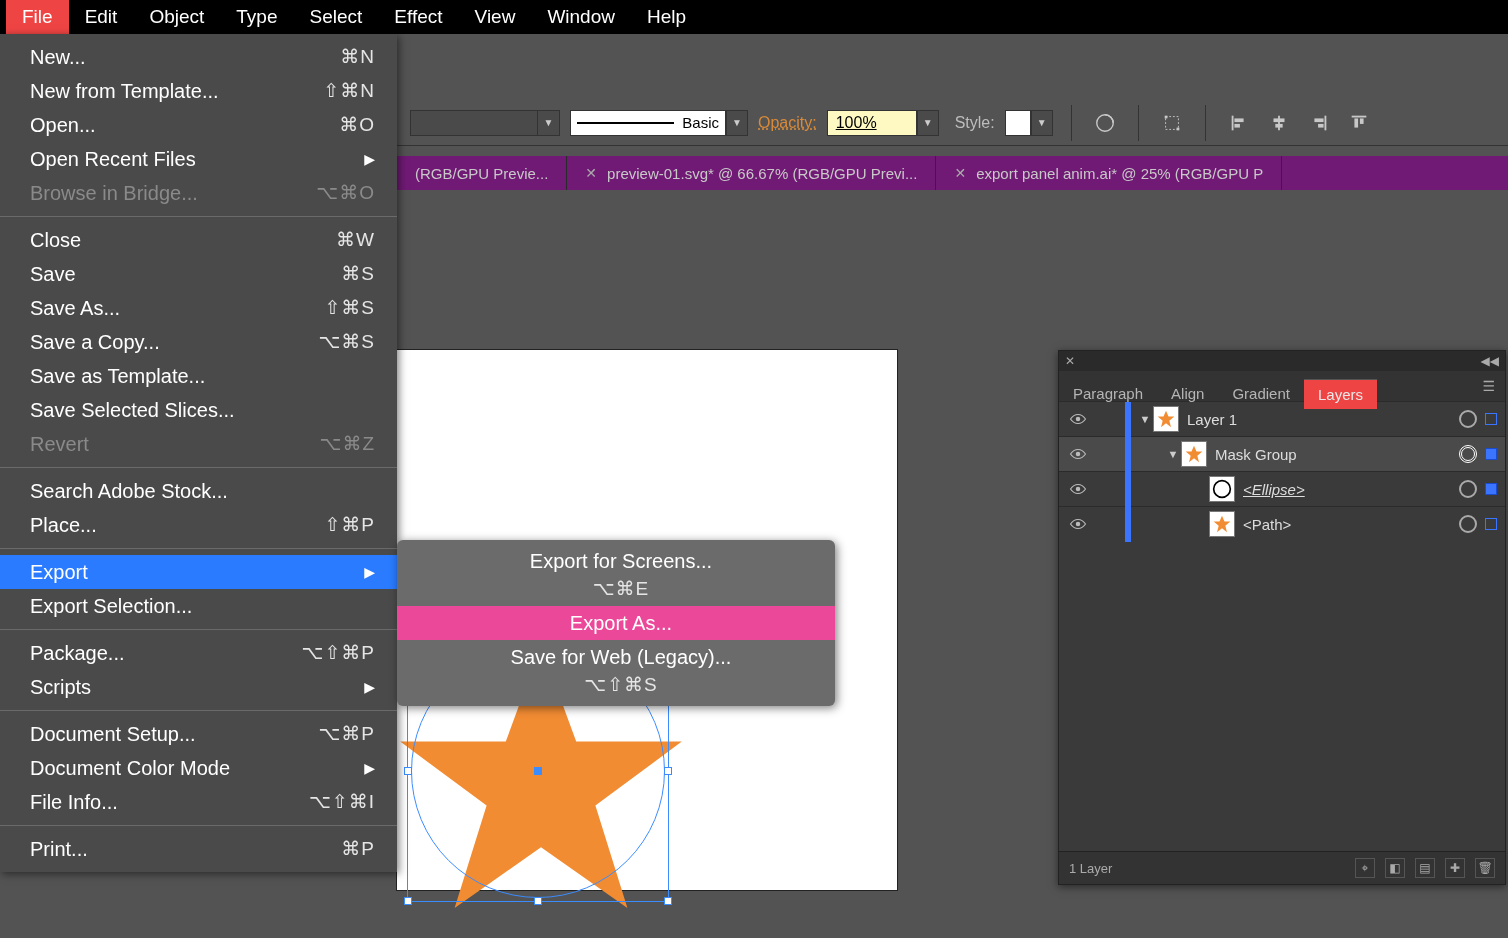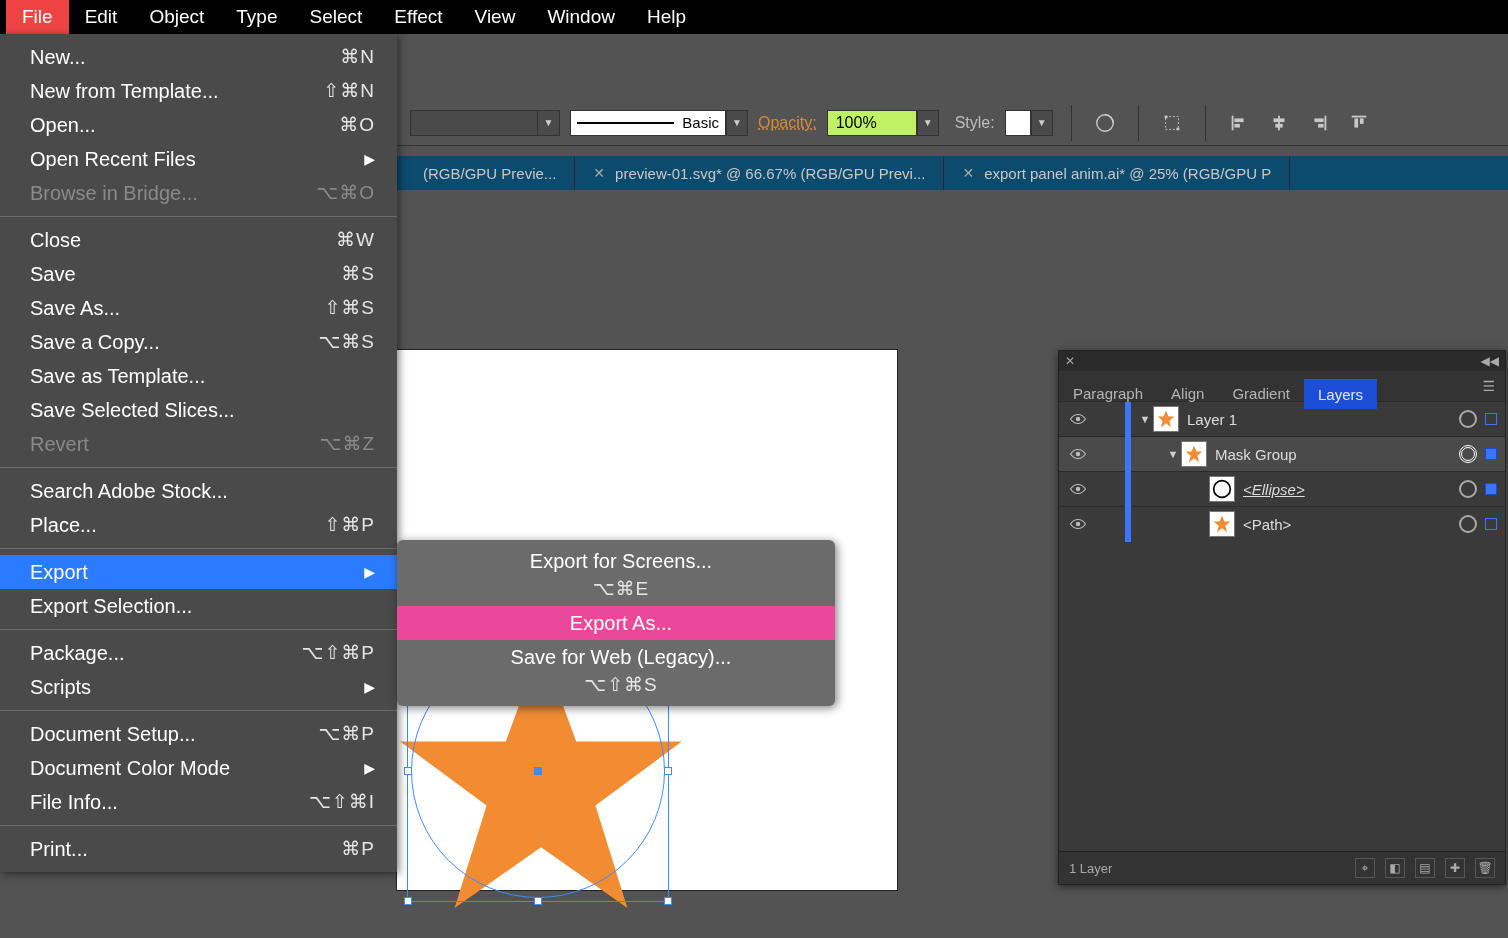--- a/index.html
+++ b/index.html
@@ -27,29 +27,29 @@
 .submenu .menu-row.highlight { background: #ec4899; }
 
 
 .controlbar { position: absolute; top: 100px; left: 0; right: 0; height: 46px; background: #535353; border-bottom: 1px solid #333; display: flex; align-items: center; gap: 10px; padding-left: 410px; }
 .ctrl-dd { width: 150px; height: 26px; background: #4a4a4a; border: 1px solid #333; display: flex; align-items: center; }
 .ctrl-dd-tail { width: 22px; height: 24px; margin-left: auto; border-left: 1px solid #333; display:flex; align-items:center; justify-content:center; font-size:10px; color:#ccc; }
 .stroke-sample { width:156px; height:26px; background:#fff; border:1px solid #333; display:flex; align-items:center; padding:0 6px; color:#000; font-size:15px; }
 .stroke-line { flex:1; height:2px; background:#000; margin-right:8px; }
 .stroke-dd-tail { width:22px; height:26px; background:#4a4a4a; border:1px solid #333; display:flex; align-items:center; justify-content:center; font-size:10px; color:#ccc; }
 .opacity-label { color:#d88a3a; text-decoration: underline dotted; font-size:16px; cursor:pointer; }
-.opacity-field { width:90px; height:26px; border:1px solid #333; background:#bef264; display:flex; align-items:center; padding:0 8px; color:#000; font-size:16px; }
+.opacity-field { width:90px; height:26px; border:1px solid #333; background:#fef9c3; display:flex; align-items:center; padding:0 8px; color:#000; font-size:16px;text-decoration:underline; }
 .style-label { color:#bdbdbd; font-size:16px; margin-left:6px; }
 .swatch { width:26px; height:26px; background:#fff; border:1px solid #333; }
 .sep { width:1px; height:36px; background:#333; margin:0 8px; }
 .icon-btn { width:30px; height:30px; display:flex; align-items:center; justify-content:center; color:#c8c8c8; }
 .icon-btn svg { width:22px; height:22px; }
 
 
-.tabstrip { position: absolute; top: 156px; left: 8px; right: 0; height: 34px; background: #0c4a6e; display: flex; align-items: flex-end; }
+.tabstrip { position: absolute; top: 156px; left: 0; right: 0; height: 34px; background: #701a75; display: flex; align-items: flex-end; }
 .doctab { height: 34px; display: flex; align-items: center; gap: 10px; padding: 0 18px; color: #c8c8c8; font-size: 15px; border-right: 1px solid #2a2a2a; cursor: pointer; }
 .doctab .close-x { color: #aaa; font-size: 14px; }
 
 
 .canvas-wrap { position: absolute; top: 190px; left: 397px; width: 530px; height: 700px; }
 .artboard { position:absolute; top:160px; left:0; width:500px; height:540px; background:#fff; box-shadow:0 0 0 1px #222; }
 .sel-box { position:absolute; top:450px; left:10px; width:262px; height:262px; border:1px solid #3b8cff; }
 .sel-handle { position:absolute; width:8px; height:8px; background:#fff; border:1px solid #3b8cff; }
 .h-tl{top:-4px;left:-4px;} .h-tr{top:-4px;right:-4px;} .h-bl{bottom:-4px;left:-4px;} .h-br{bottom:-4px;right:-4px;}
 .h-tm{top:-4px;left:50%;margin-left:-4px;} .h-bm{bottom:-4px;left:50%;margin-left:-4px;}
@@ -58,21 +58,21 @@
 .ellipse { position:absolute; top:454px; left:14px; width:254px; height:254px; border:1px solid #3b8cff; border-radius:50%; }
 .star-svg { position:absolute; top:430px; left:-16px; width:320px; height:320px; }
 
 
 .panel { position:absolute; top:350px; right:2px; width:448px; background:#3a3a3a; border:1px solid #222; box-shadow:0 2px 8px rgba(0,0,0,0.5); }
 .panel-titlebar { height:20px; background:#2a2a2a; display:flex; align-items:center; padding:0 6px; }
 .panel-titlebar .x { color:#aaa; font-size:12px; }
 .panel-collapse { margin-left:auto; color:#aaa; font-size:12px; }
 .panel-tabs { display:flex; height:30px; background:#333; align-items:center; }
 .panel-tab { padding:0 14px; height:30px; line-height:30px; color:#b5b5b5; font-size:15px; cursor:pointer;margin-top:16px; }
-.panel-tab.active { background:#1d4ed8; color:#e8e8e8; border-top:1px solid #555; }
+.panel-tab.active { background:#ef4444; color:#e8e8e8; border-top:1px solid #555; }
 .panel-menu { margin-left:auto; padding:0 10px; color:#aaa; font-size:14px; }
 .layer-row { display:flex; align-items:center; height:35px; border-top:1px solid #2b2b2b; padding-right:8px; }
 .layer-row.selected { background:#4a4a4a; }
 .vis { width:38px; display:flex; justify-content:center; color:#bbb; font-size:16px; }
 .lock { width:28px; }
 .edge { width:6px; height:35px; background:#3a74ff; margin-right:6px; }
 .indent { display:inline-block; }
 .disclose { color:#ccc; font-size:11px; width:16px; display:flex; justify-content:center; }
 .thumb { width:26px; height:26px; background:#fff; border:1px solid #777; margin-right:8px; display:flex; align-items:center; justify-content:center; overflow:hidden; }
 .thumb svg { width:20px; height:20px; }

